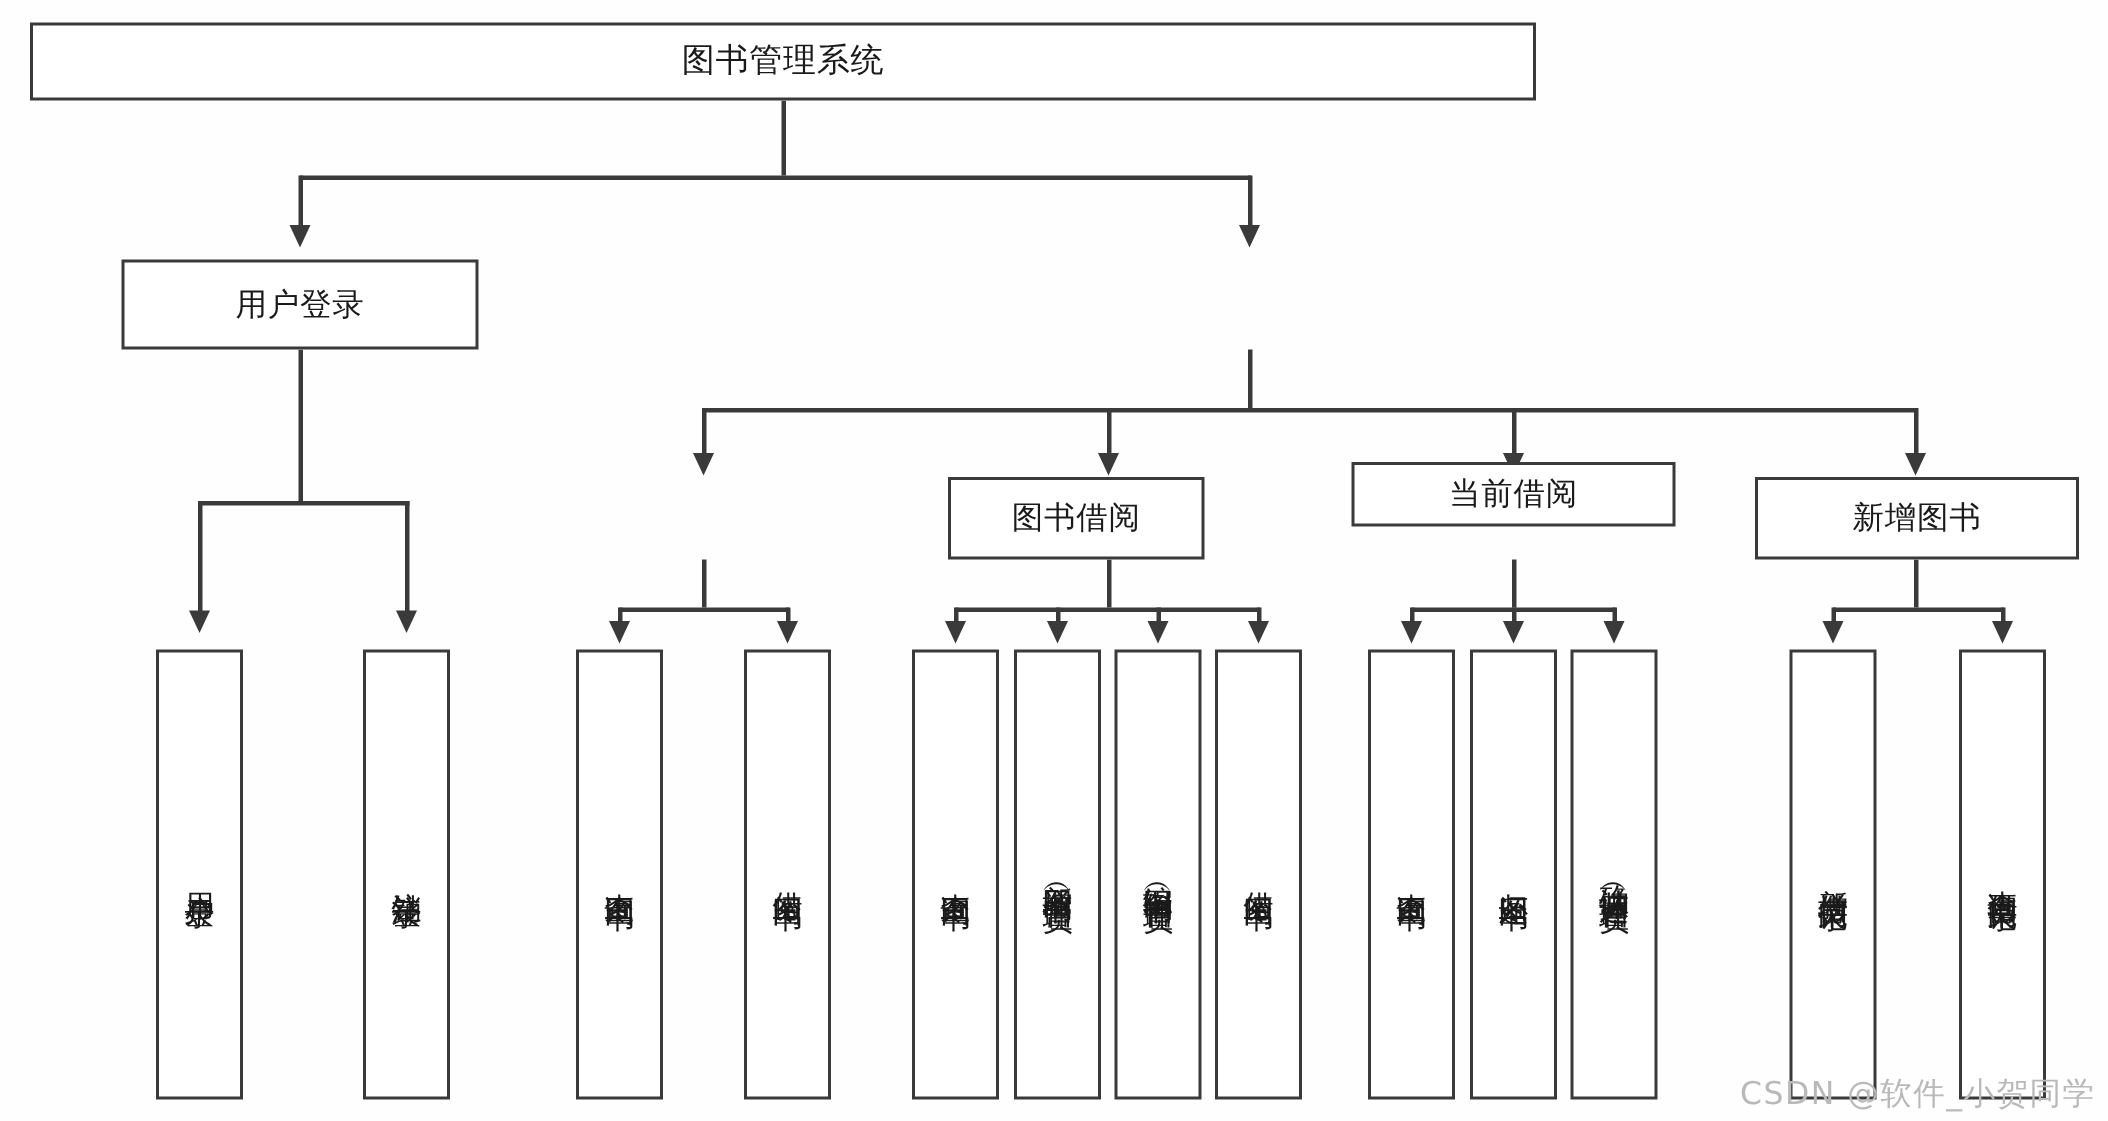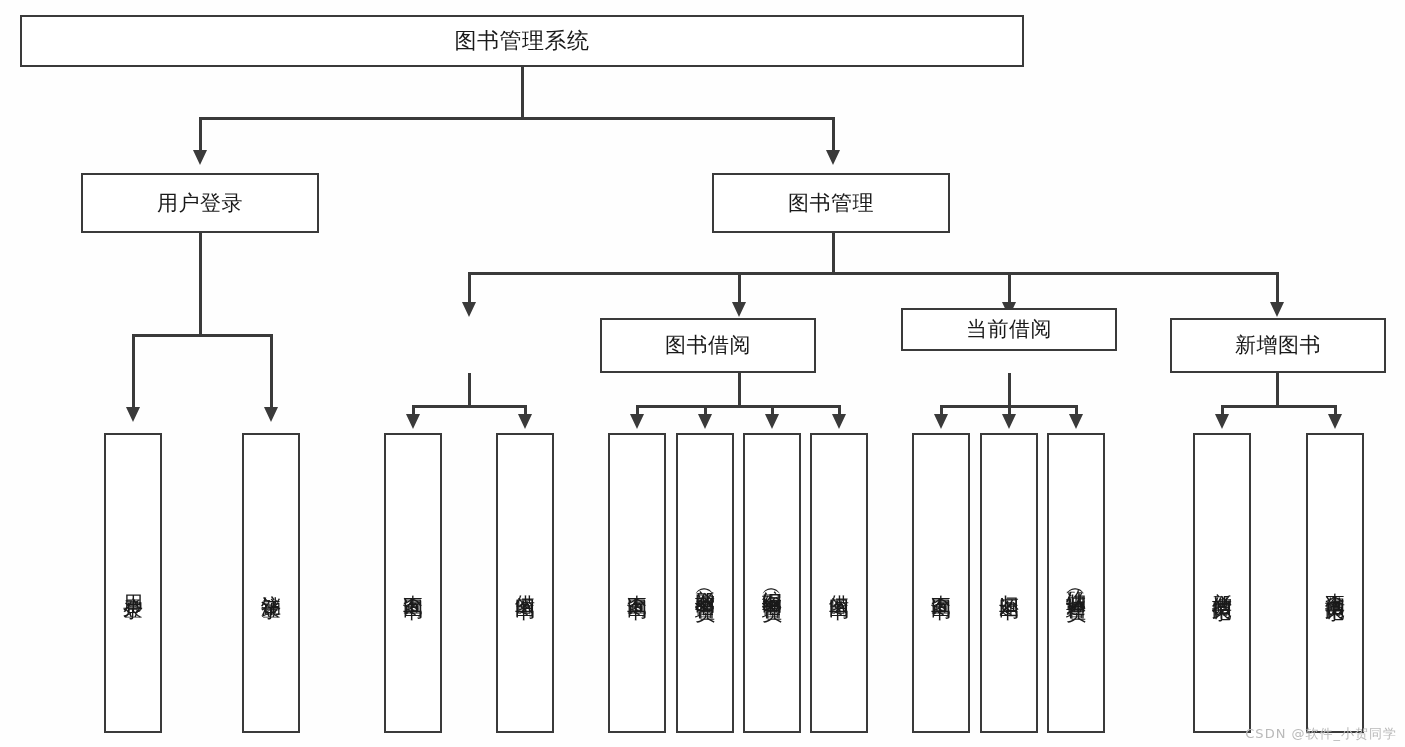--- a/index.html
+++ b/index.html
@@ -61,21 +61,21 @@
     border-left:7px solid transparent;
     border-right:7px solid transparent;
     border-top:15px solid #3a3a3a;
     z-index:2;
   }
 
   
   #watermark{
     position:absolute;
     right:8px;bottom:4px;
-    font-size:13px;
+    font-size:21px;
     color:#b9b9b9;
     letter-spacing:1px;
     white-space:nowrap;
     z-index:5;
     font-family:"DejaVu Sans","Liberation Sans",sans-serif;
   }
 </style>
 </head>
 <body>
 
@@ -89,43 +89,40 @@
   <div class="hline" style="left:200px;top:117px;width:634px;"></div>
   <div class="vline" style="left:199px;top:117px;height:35px;"></div>
   <div class="arrow" style="left:193px;top:150px;"></div>
   <div class="vline" style="left:832px;top:117px;height:35px;"></div>
   <div class="arrow" style="left:826px;top:150px;"></div>
 
   <div class="node h-node" style="left:81px;top:173px;width:238px;height:60px;">
     <span class="lbl">用户登录</span>
   </div>
 
-  <div class="node h-node" style="left:712px;top:173px;width:238px;height:60px;">
-    <span class="lbl">图书管理</span>
-  </div>
 
   <div class="vline" style="left:199px;top:233px;height:101px;"></div>
   <div class="hline" style="left:133px;top:334px;width:140px;"></div>
   <div class="vline" style="left:132px;top:334px;height:75px;"></div>
   <div class="arrow" style="left:126px;top:407px;"></div>
   <div class="vline" style="left:270px;top:334px;height:75px;"></div>
   <div class="arrow" style="left:264px;top:407px;"></div>
 
   <div class="vline" style="left:832px;top:233px;height:39px;"></div>
   <div class="hline" style="left:469px;top:272px;width:808px;"></div>
   <div class="vline" style="left:468px;top:272px;height:32px;"></div>
   <div class="arrow" style="left:462px;top:302px;"></div>
   <div class="vline" style="left:738px;top:272px;height:32px;"></div>
   <div class="arrow" style="left:732px;top:302px;"></div>
   <div class="vline" style="left:1008px;top:272px;height:32px;"></div>
   <div class="arrow" style="left:1002px;top:302px;"></div>
   <div class="vline" style="left:1276px;top:272px;height:32px;"></div>
   <div class="arrow" style="left:1270px;top:302px;"></div>
 
-  <div class="node h-node" style="left:600px;top:318px;width:216px;height:55px;">
+  <div class="node h-node" style="left:632px;top:318px;width:171px;height:55px;">
     <span class="lbl">图书借阅</span>
   </div>
   <div class="node h-node" style="left:901px;top:308px;width:216px;height:43px;">
     <span class="lbl">当前借阅</span>
   </div>
   <div class="node h-node" style="left:1170px;top:318px;width:216px;height:55px;">
     <span class="lbl">新增图书</span>
   </div>
 
   <div class="vline" style="left:468px;top:373px;height:32px;"></div>

